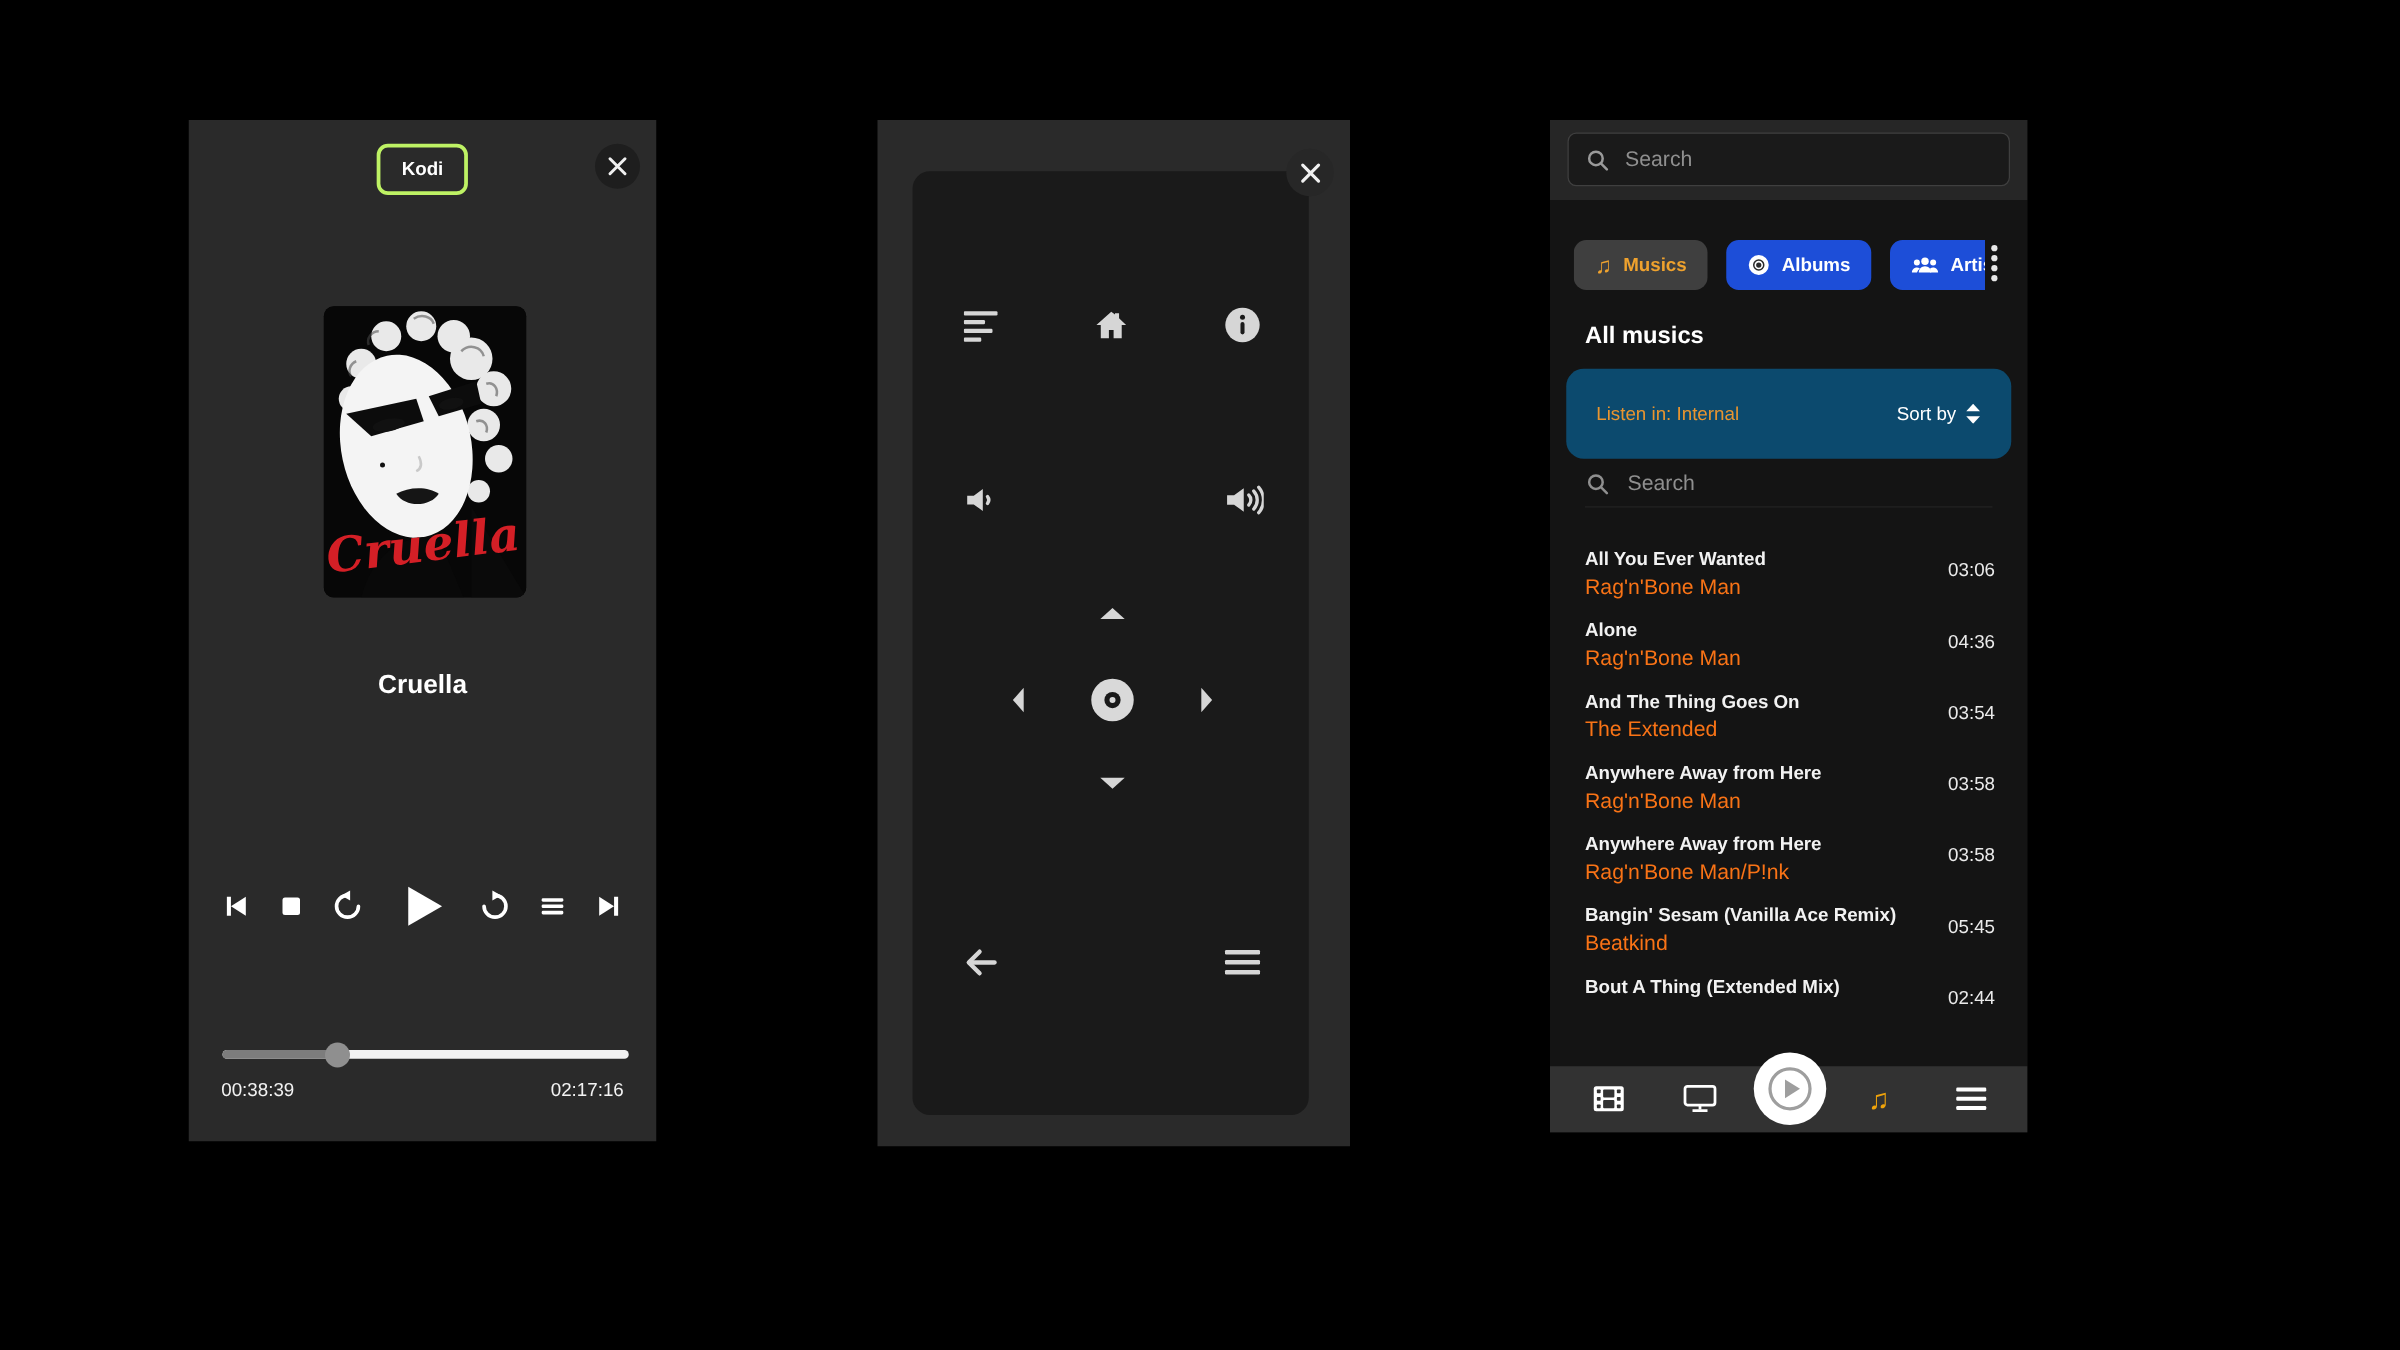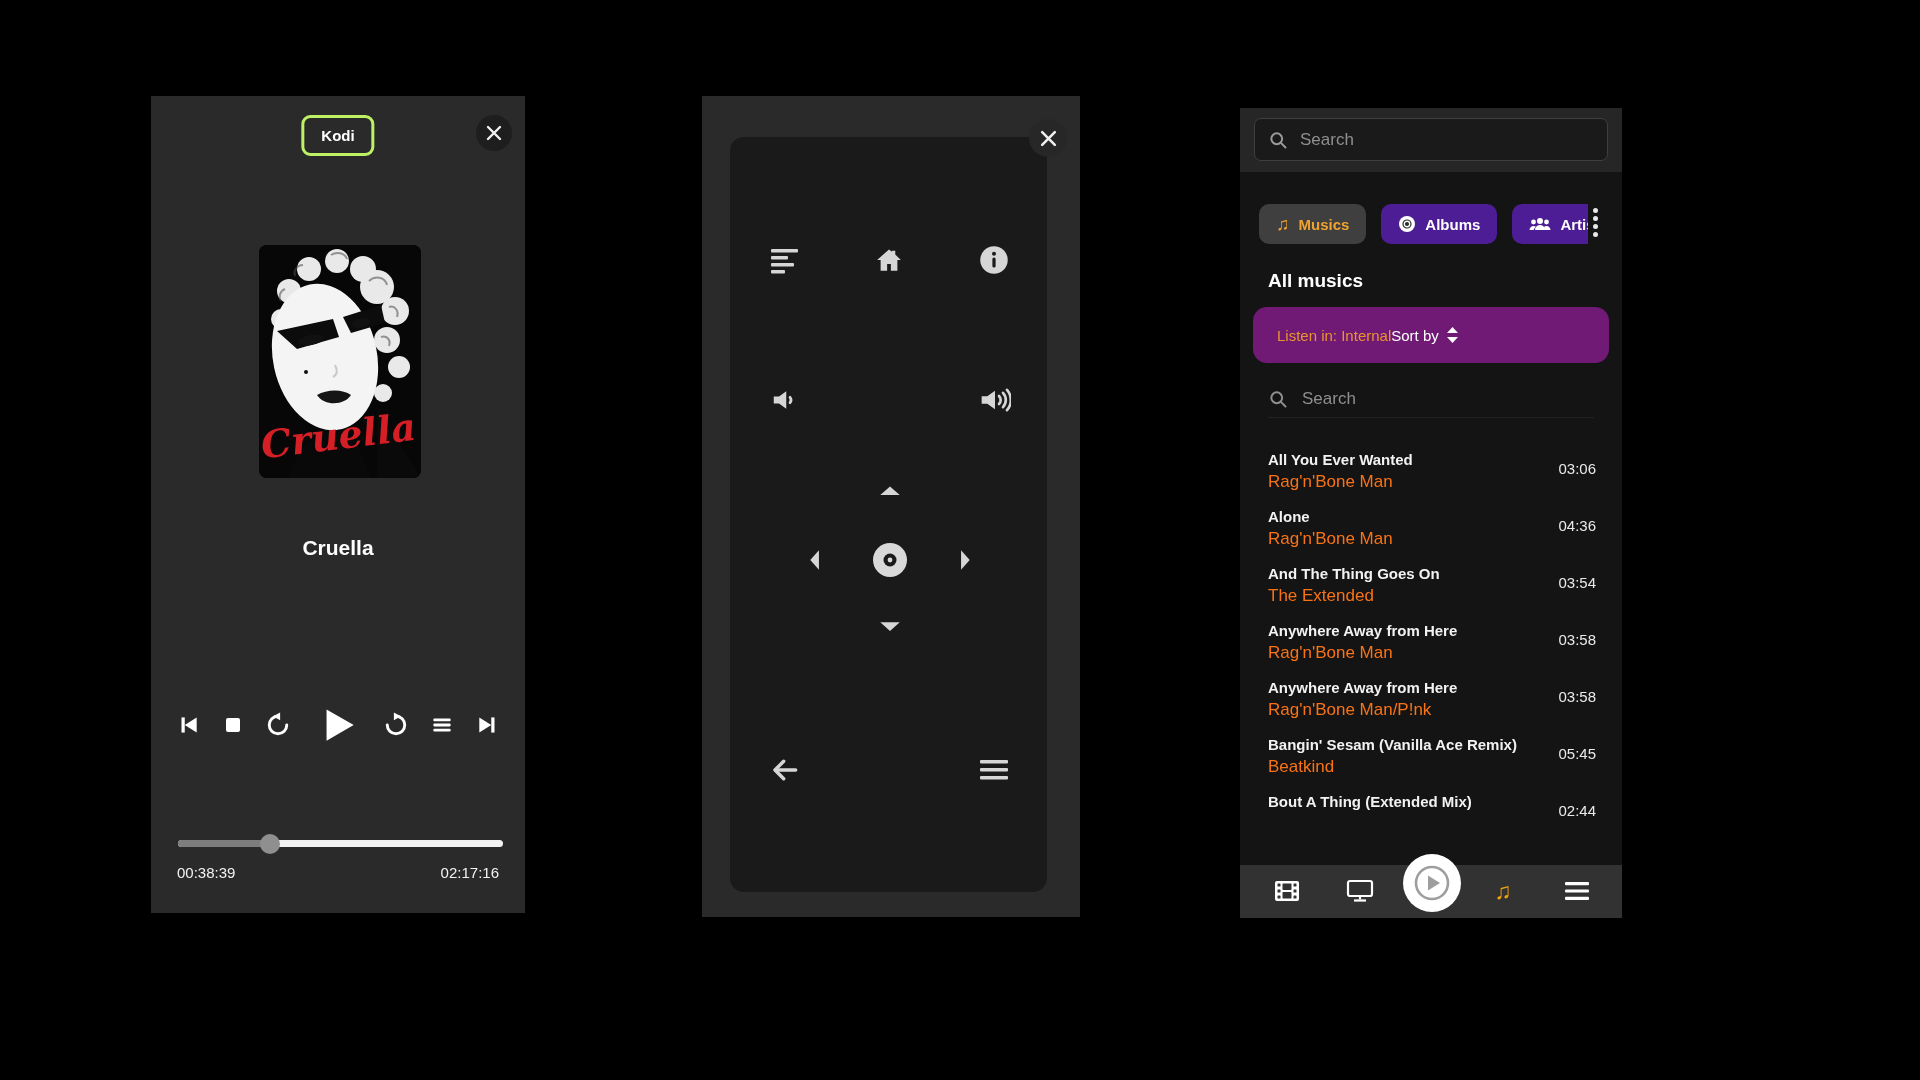--- a/index.html
+++ b/index.html
@@ -66,50 +66,50 @@
     position:absolute; left:28px; top:41px; width:317px; height:755px;
     background:#1a1a1a; border-radius:14px;
   }
   .pad-btn {
     position:absolute; width:48px; height:48px; margin-left:-24px; margin-top:-24px;
     background:none; border:none; cursor:pointer;
     display:flex; align-items:center; justify-content:center;
   }
 
   
-  .lib-panel { left:1240px; top:108px; width:382px; height:810px; background:#141414; overflow:hidden; }
+  .lib-panel { left:1240px; top:96px; width:382px; height:810px; background:#141414; overflow:hidden; }
   .lib-topbar { position:absolute; left:0; top:0; width:100%; height:64px; background:#262626; }
   .searchbox {
     position:absolute; left:14px; right:14px; top:10px; height:43px;
     background:#1a1a1a; border:1px solid #3f3f3f; border-radius:7px;
     display:flex; align-items:center; gap:12px; padding:0 13px;
   }
   .searchbox input {
     flex:1; background:transparent; border:none; outline:none;
     color:#e5e5e5; font-size:17px; font-family:"Liberation Sans", sans-serif;
   }
   .searchbox input::placeholder { color:#8f8f8f; }
   .tabs-row {
     position:absolute; left:19px; top:96px; width:329px; height:40px;
     display:flex; gap:15px; overflow:hidden;
   }
   .tab-chip {
     flex:0 0 auto; height:40px; border-radius:10px; border:none; cursor:pointer;
-    background:#4c1d95; color:#fff; display:flex; align-items:center; gap:9px;
+    background:#1d4ed8; color:#fff; display:flex; align-items:center; gap:9px;
     padding:0 17px; font-size:15px; font-weight:bold; font-family:"Liberation Sans", sans-serif;
   }
   .tab-chip.active { background:#3f3f3f; color:#efa22e; }
   .tab-note { font-size:18px; line-height:1; color:#efa22e; }
   .tabs-dots { position:absolute; left:353px; top:100px; display:flex; flex-direction:column; gap:3px; }
   .tabs-dots i { width:5px; height:5px; border-radius:50%; background:#e8e8e8; }
   .lib-heading { position:absolute; left:28px; top:162px; font-size:19px; font-weight:bold; color:#fff; }
   .filter-row {
-    position:absolute; left:13px; right:13px; top:199px; height:56px;
-    background:#701a75; border-radius:14px;
-    display:flex; align-items:center; justify-content:flex-start; padding:0 24px;
+    position:absolute; left:13px; right:13px; top:199px; height:72px;
+    background:#0c4a6e; border-radius:14px;
+    display:flex; align-items:center; justify-content:space-between; padding:0 24px;
   }
   .listen-in { color:#e9952f; font-size:15px; background:none; border:none; cursor:pointer; font-family:"Liberation Sans", sans-serif; }
   .sort-by {
     color:#fff; font-size:15px; background:none; border:none; cursor:pointer;
     display:flex; align-items:center; gap:7px; font-family:"Liberation Sans", sans-serif;
   }
   .search2 {
     position:absolute; left:28px; right:28px; top:272px; height:38px;
     display:flex; align-items:center; gap:14px; border-bottom:1px solid #222;
   }

